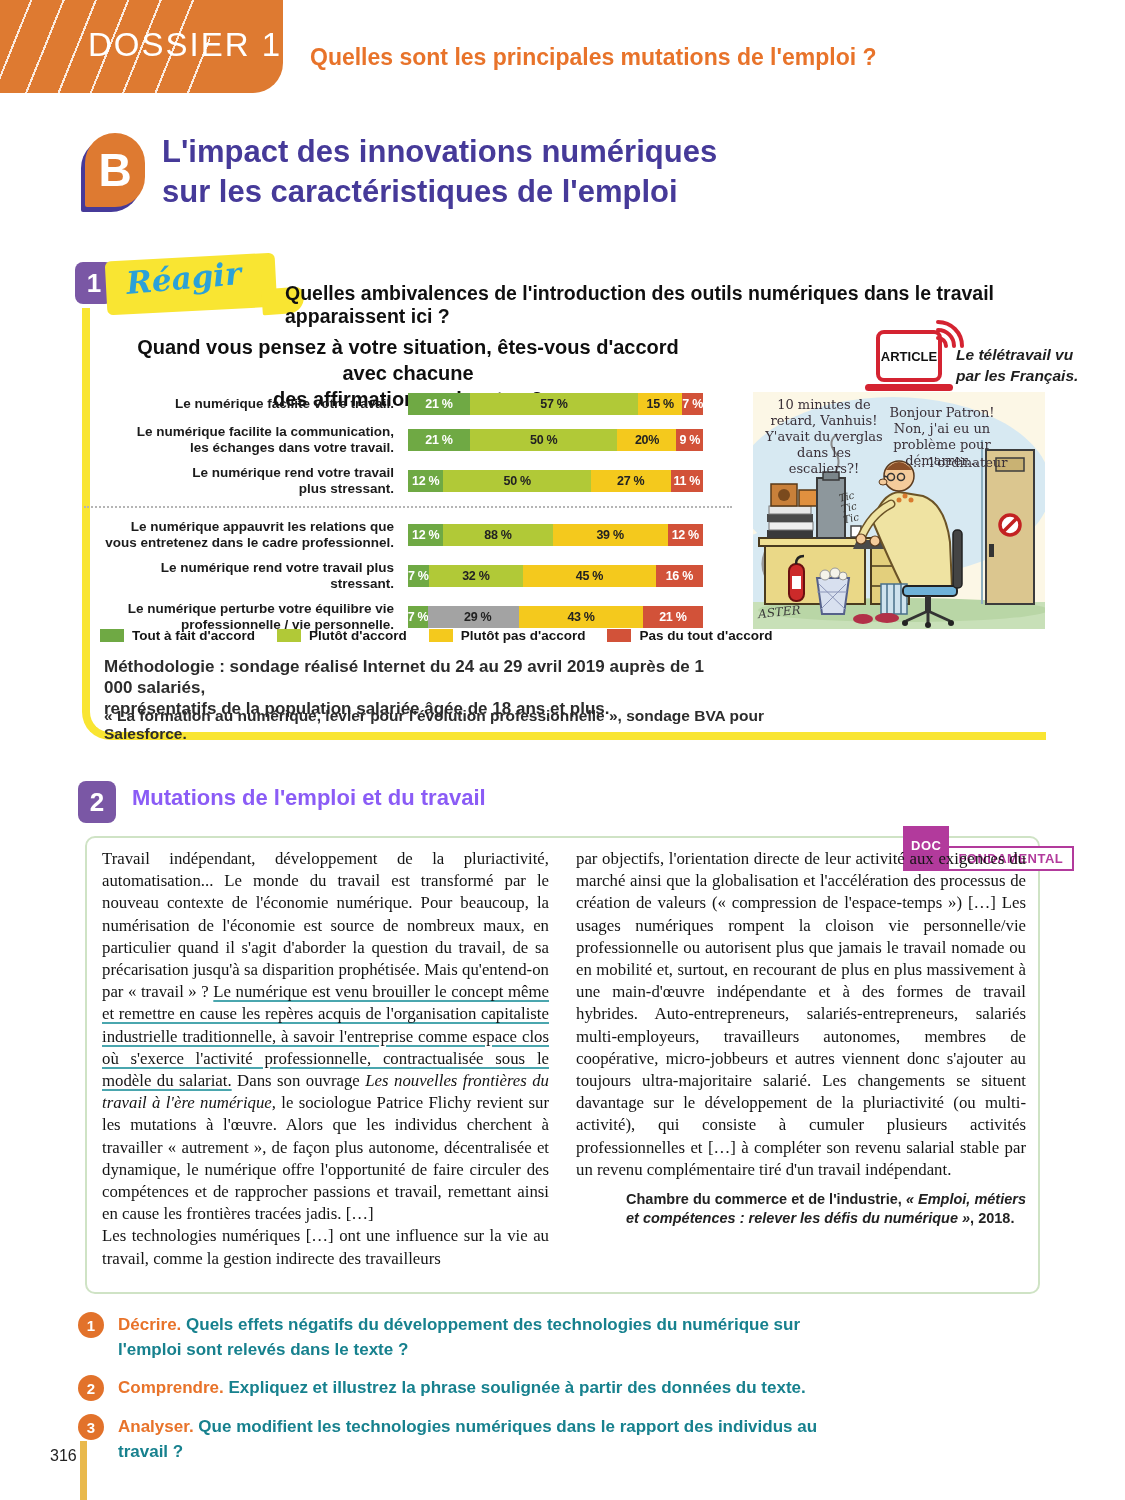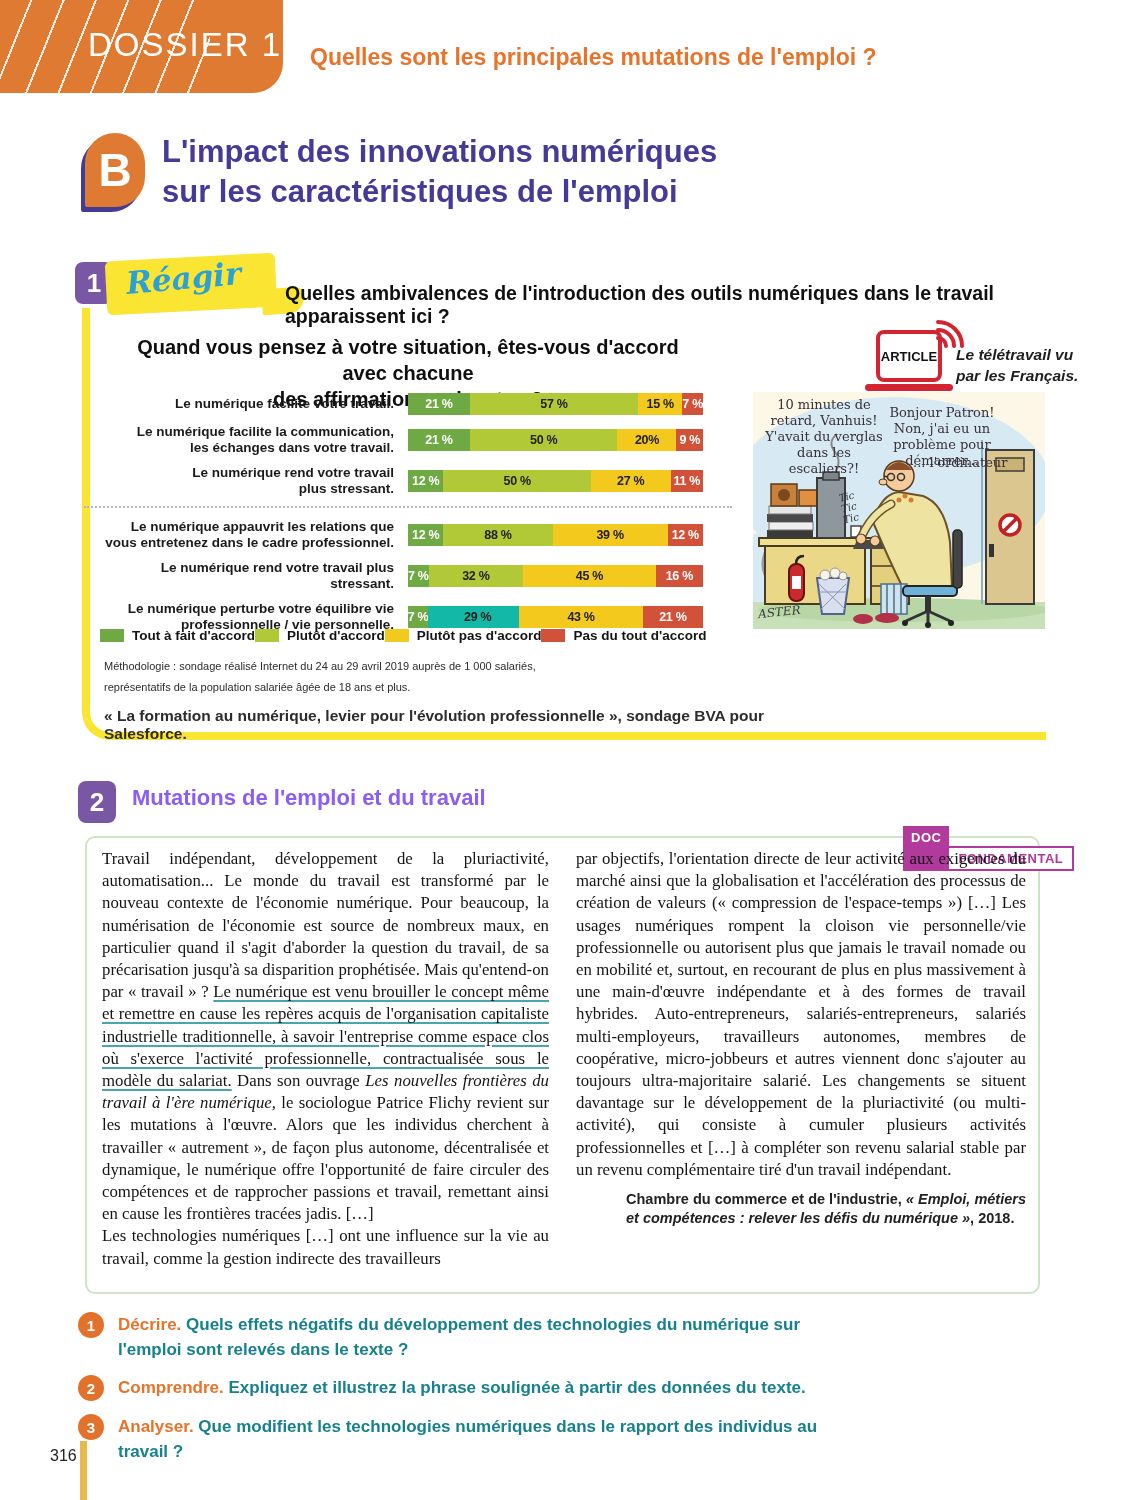--- a/index.html
+++ b/index.html
@@ -35,45 +35,45 @@
   
   .chart-title{position:absolute;left:118px;top:334px;width:580px;text-align:center;font-weight:700;font-size:20px;line-height:26px;color:#0f0f0f;}
   .chart-rows{position:absolute;left:96px;top:393px;width:615px;}
   .chart-row{display:flex;align-items:center;margin-bottom:9px;}
   .chart-row-label{width:312px;padding-right:14px;box-sizing:border-box;text-align:right;
     font-size:13.5px;font-weight:600;line-height:16px;color:#1b1b1b;white-space:pre-line;}
   .chart-bar{width:295px;height:22px;display:flex;flex:0 0 295px;}
   .seg{display:flex;align-items:center;justify-content:center;font-size:12.5px;font-weight:700;
     overflow:hidden;white-space:nowrap;letter-spacing:-0.3px;}
   .chart-sep{border-top:2px dotted #b5b5b5;margin:4px 0 11px -12px;width:648px;}
-  .chart-legend{position:absolute;left:100px;top:628px;display:flex;gap:0;white-space:nowrap;}
+  .chart-legend{position:absolute;left:100px;top:628px;display:flex;gap:22px;white-space:nowrap;}
   .legend-item{display:flex;align-items:center;font-size:13.5px;font-weight:600;color:#141414;}
   .legend-swatch{width:24px;height:13px;margin-right:8px;display:inline-block;}
-  .methodology{position:absolute;left:104px;top:656px;width:630px;font-size:11px;font-weight:400;color:#2c2c2c;line-height:21px;}
+  .methodology{position:absolute;left:104px;top:656px;width:630px;font-size:17px;font-weight:700;color:#2c2c2c;line-height:21px;}
   .source-line{position:absolute;left:104px;top:707px;width:660px;font-size:15.5px;font-weight:600;color:#2c2c2c;}
   
   .article-icon{position:absolute;left:876px;top:330px;width:100px;height:66px;}
   .article-screen{position:absolute;left:0;top:0;width:58px;height:44px;border:4px solid #d42331;border-radius:8px;background:#fff;
     display:flex;align-items:center;justify-content:center;font-size:13px;font-weight:700;color:#111;}
   .article-base{position:absolute;left:-11px;top:54px;width:88px;height:7px;background:#d42331;border-radius:4px;}
   .article-wifi{position:absolute;left:58px;top:-16px;}
   .article-caption{position:absolute;left:956px;top:344px;font-size:15.5px;font-style:italic;font-weight:700;color:#1e1e1e;line-height:21px;}
   
   .cartoon{position:absolute;left:753px;top:392px;width:292px;height:237px;}
   .cartoon svg{position:absolute;left:0;top:0;}
   .bubble{position:absolute;font-family:"DejaVu Serif",serif;font-size:13px;line-height:16px;color:#3a3038;text-align:center;}
   .bubble-1{left:8px;top:5px;width:126px;}
   .bubble-2{left:124px;top:13px;width:130px;}
   .bubble-3{left:160px;top:63px;width:104px;text-align:left;}
   .sfx{position:absolute;left:88px;top:98px;width:24px;font-family:"DejaVu Serif",serif;font-style:italic;font-size:10px;line-height:11px;color:#33312e;transform:rotate(-12deg);}
   .signature{position:absolute;left:5px;top:213px;font-family:"DejaVu Serif",serif;font-style:italic;font-size:12px;color:#3a3a3a;transform:rotate(-6deg);}
   
   .doc-box{position:absolute;left:85px;top:836px;width:955px;height:458px;border:2px solid #cfe3c5;border-radius:10px;background:#fff;box-sizing:border-box;}
   .doc-badge{position:absolute;left:816px;top:-12px;display:flex;}
-  .badge-doc{background:#b23a9c;color:#fff;font-size:13px;font-weight:700;padding:2px 6px;border:2px solid #b23a9c;letter-spacing:.5px;}
+  .badge-doc{background:#b23a9c;color:#fff;font-size:13px;font-weight:700;padding:10px 6px;border:2px solid #b23a9c;letter-spacing:.5px;}
   .badge-fond{background:#fff;color:#b23a9c;font-size:13px;font-weight:700;padding:3px 9px;border:2px solid #b23a9c;border-left:0;letter-spacing:.5px;margin-top:20px;}
   .doc-col{position:absolute;top:10px;font-family:"Liberation Serif",serif;font-size:16.8px;line-height:22.2px;text-align:justify;color:#141414;}
   .doc-col1{left:15px;width:447px;}
   .doc-col2{left:489px;width:450px;}
   .seg-underline{text-decoration:underline;text-decoration-color:#4aa6ae;text-decoration-thickness:1.5px;text-underline-offset:3px;}
   .seg-italic{font-style:italic;}
   .attribution{margin-top:9px;font-family:"Liberation Sans",sans-serif;font-size:14.5px;font-weight:700;color:#222;line-height:19px;padding-left:50px;}
   
   .questions{position:absolute;left:78px;top:1312px;width:980px;}
   .q-row{display:flex;margin-bottom:13px;}
@@ -160,21 +160,21 @@
         <span class="seg" style="width: 32%; background: rgb(177, 201, 55); color: rgb(34, 34, 34);">32 %</span>
         <span class="seg" style="width: 45%; background: rgb(244, 201, 29); color: rgb(34, 34, 34);">45 %</span>
         <span class="seg" style="width: 16%; background: rgb(210, 82, 57); color: rgb(255, 255, 255);">16 %</span>
       </div>
     </div>
     <div class="chart-row">
       <div class="chart-row-label">Le numérique perturbe votre équilibre vie
 professionnelle / vie personnelle.</div>
       <div class="chart-bar">
         <span class="seg" style="width: 7%; background: rgb(111, 169, 68); color: rgb(255, 255, 255);">7 %</span>
-        <span class="seg" style="width: 29%; background: #14b8a6; color: rgb(34, 34, 34); padding-left: 8px;">29 %</span>
+        <span class="seg" style="width: 29%; background: #a3a3a3; color: rgb(34, 34, 34); padding-left: 8px;">29 %</span>
         <span class="seg" style="width: 43%; background: rgb(244, 201, 29); color: rgb(34, 34, 34);">43 %</span>
         <span class="seg" style="width: 21%; background: rgb(210, 82, 57); color: rgb(255, 255, 255);">21 %</span>
       </div>
     </div>
   </div>
 <div class="chart-legend">
     <div class="legend-item">
       <span class="legend-swatch" style="background: rgb(111, 169, 68);"></span>
       <span>Tout à fait d'accord</span>
     </div>

